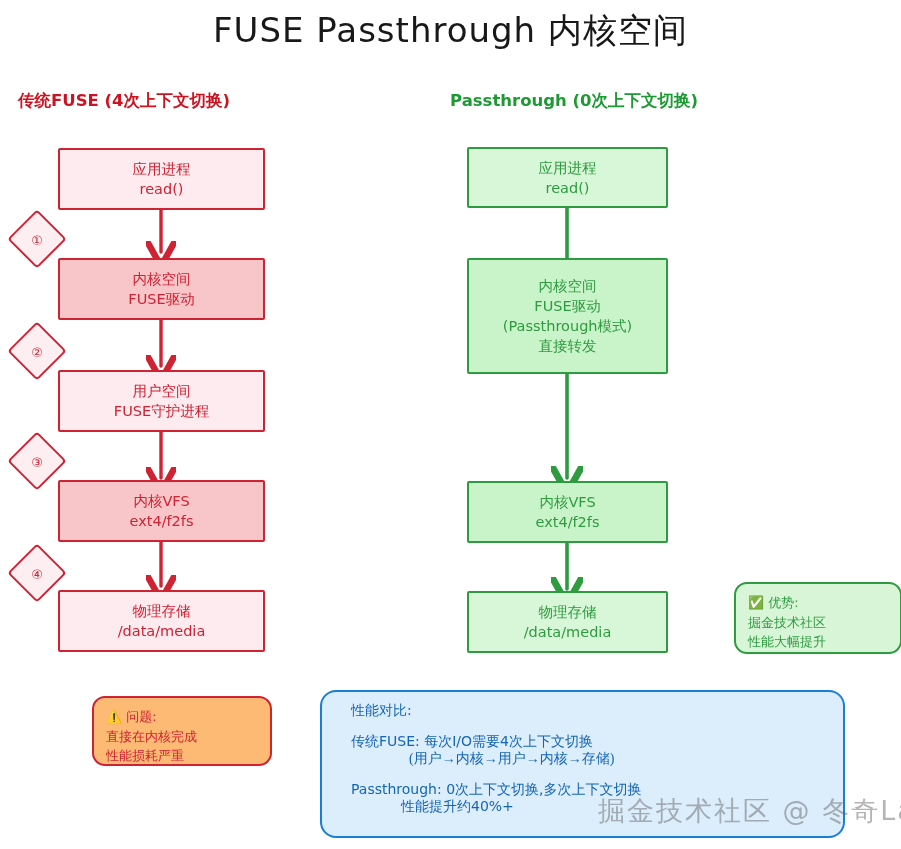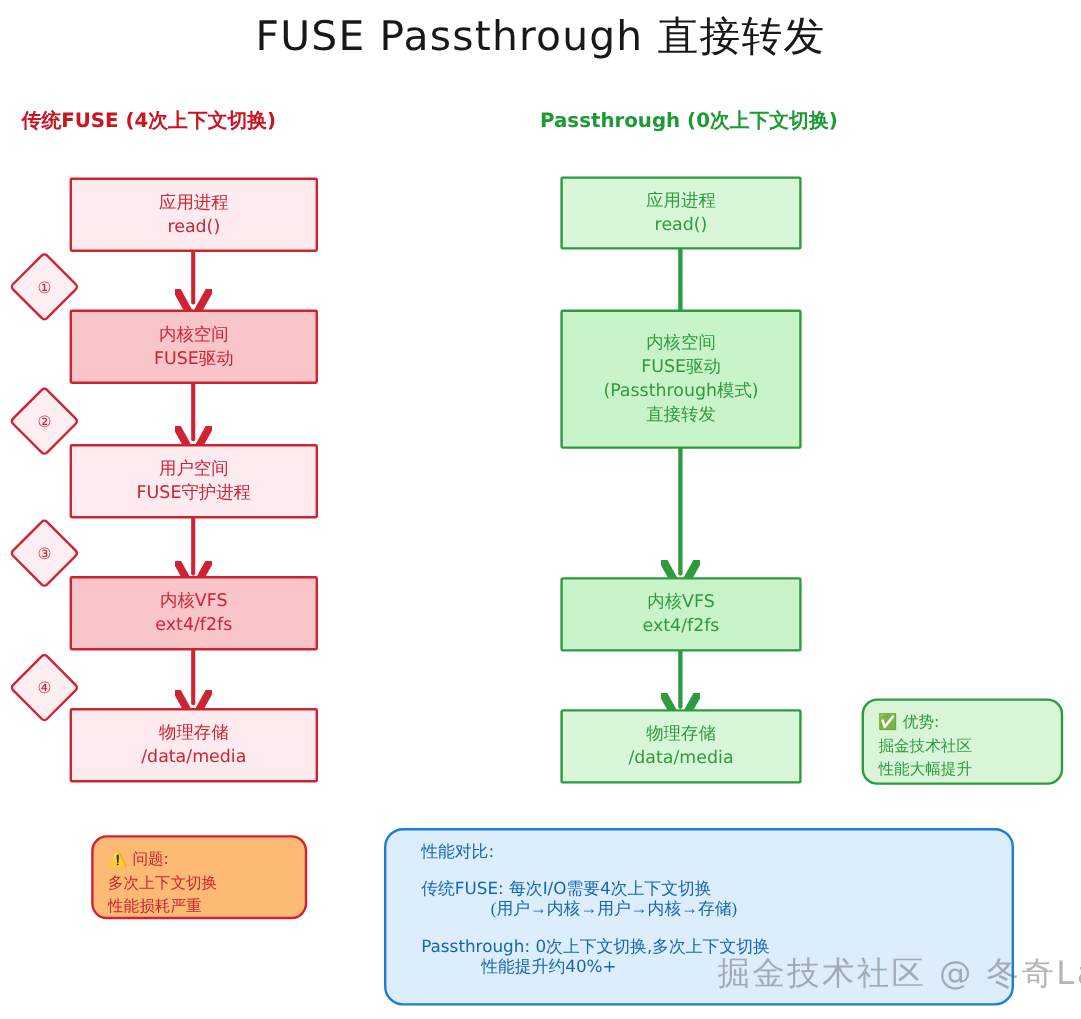--- a/index.html
+++ b/index.html
@@ -92,20 +92,21 @@
     color: #cf2233;
     font-size: 13px;
   }
 
   
   .note {
     border-radius: 13px;
     padding: 9px 12px;
     font-size: 13px;
     line-height: 1.5;
+    margin-left: 16px;
   }
   .note .ln { display: block; white-space: nowrap; }
   .note.warn {
     border: 2.6px solid #cf2233;
     background: #fdba74;
     color: #cf2233;
   }
   .note.good {
     border: 2.4px solid #2e9b3f;
     background: #d8f5d8;
@@ -136,21 +137,21 @@
     color: rgba(90,90,90,0.45);
     white-space: nowrap;
     letter-spacing: 2px;
   }
 </style>
 </head>
 <body>
 
 <div id="canvas">
 
-  <div class="abs" id="page-title">FUSE Passthrough 直接转发</div>
+  <div class="abs" id="page-title">FUSE Passthrough 内核空间</div>
 
   <div class="abs col-head" id="head-left">传统FUSE (4次上下文切换)</div>
   <div class="abs col-head" id="head-right">Passthrough (0次上下文切换)</div>
 
   <svg class="conn" width="901" height="849" style="left:0;top:0;">
     <defs>
       <marker id="ahR" markerWidth="9" markerHeight="9" refX="3.2" refY="4.5" orient="auto">
         <path d="M0.4,0.6 L7.4,4.5 L0.4,8.4" fill="none" stroke="#cf2233" stroke-width="1.9" stroke-linecap="round" stroke-linejoin="round"></path>
       </marker>
       <marker id="ahG" markerWidth="9" markerHeight="9" refX="3.2" refY="4.5" orient="auto">
@@ -230,21 +231,21 @@
   </div>
   <div class="abs diamond" style="left:16px; top:552px;">
     <span>④</span>
   </div>
 
   <div class="abs note warn" style="left:76px; top:696px; width:180px; height:70px;">
     <span class="ln head">
       <span>⚠️</span>
       <span>问题:</span>
     </span>
-    <span class="ln">多次上下文切换</span>
+    <span class="ln">直接在内核完成</span>
     <span class="ln">性能损耗严重</span>
   </div>
 
   <div class="abs note good" style="left:718px; top:582px; width:168px; height:72px;">
     <span class="ln head">
       <span>✅</span>
       <span>优势:</span>
     </span>
     <span class="ln">掘金技术社区</span>
     <span class="ln">性能大幅提升</span>

